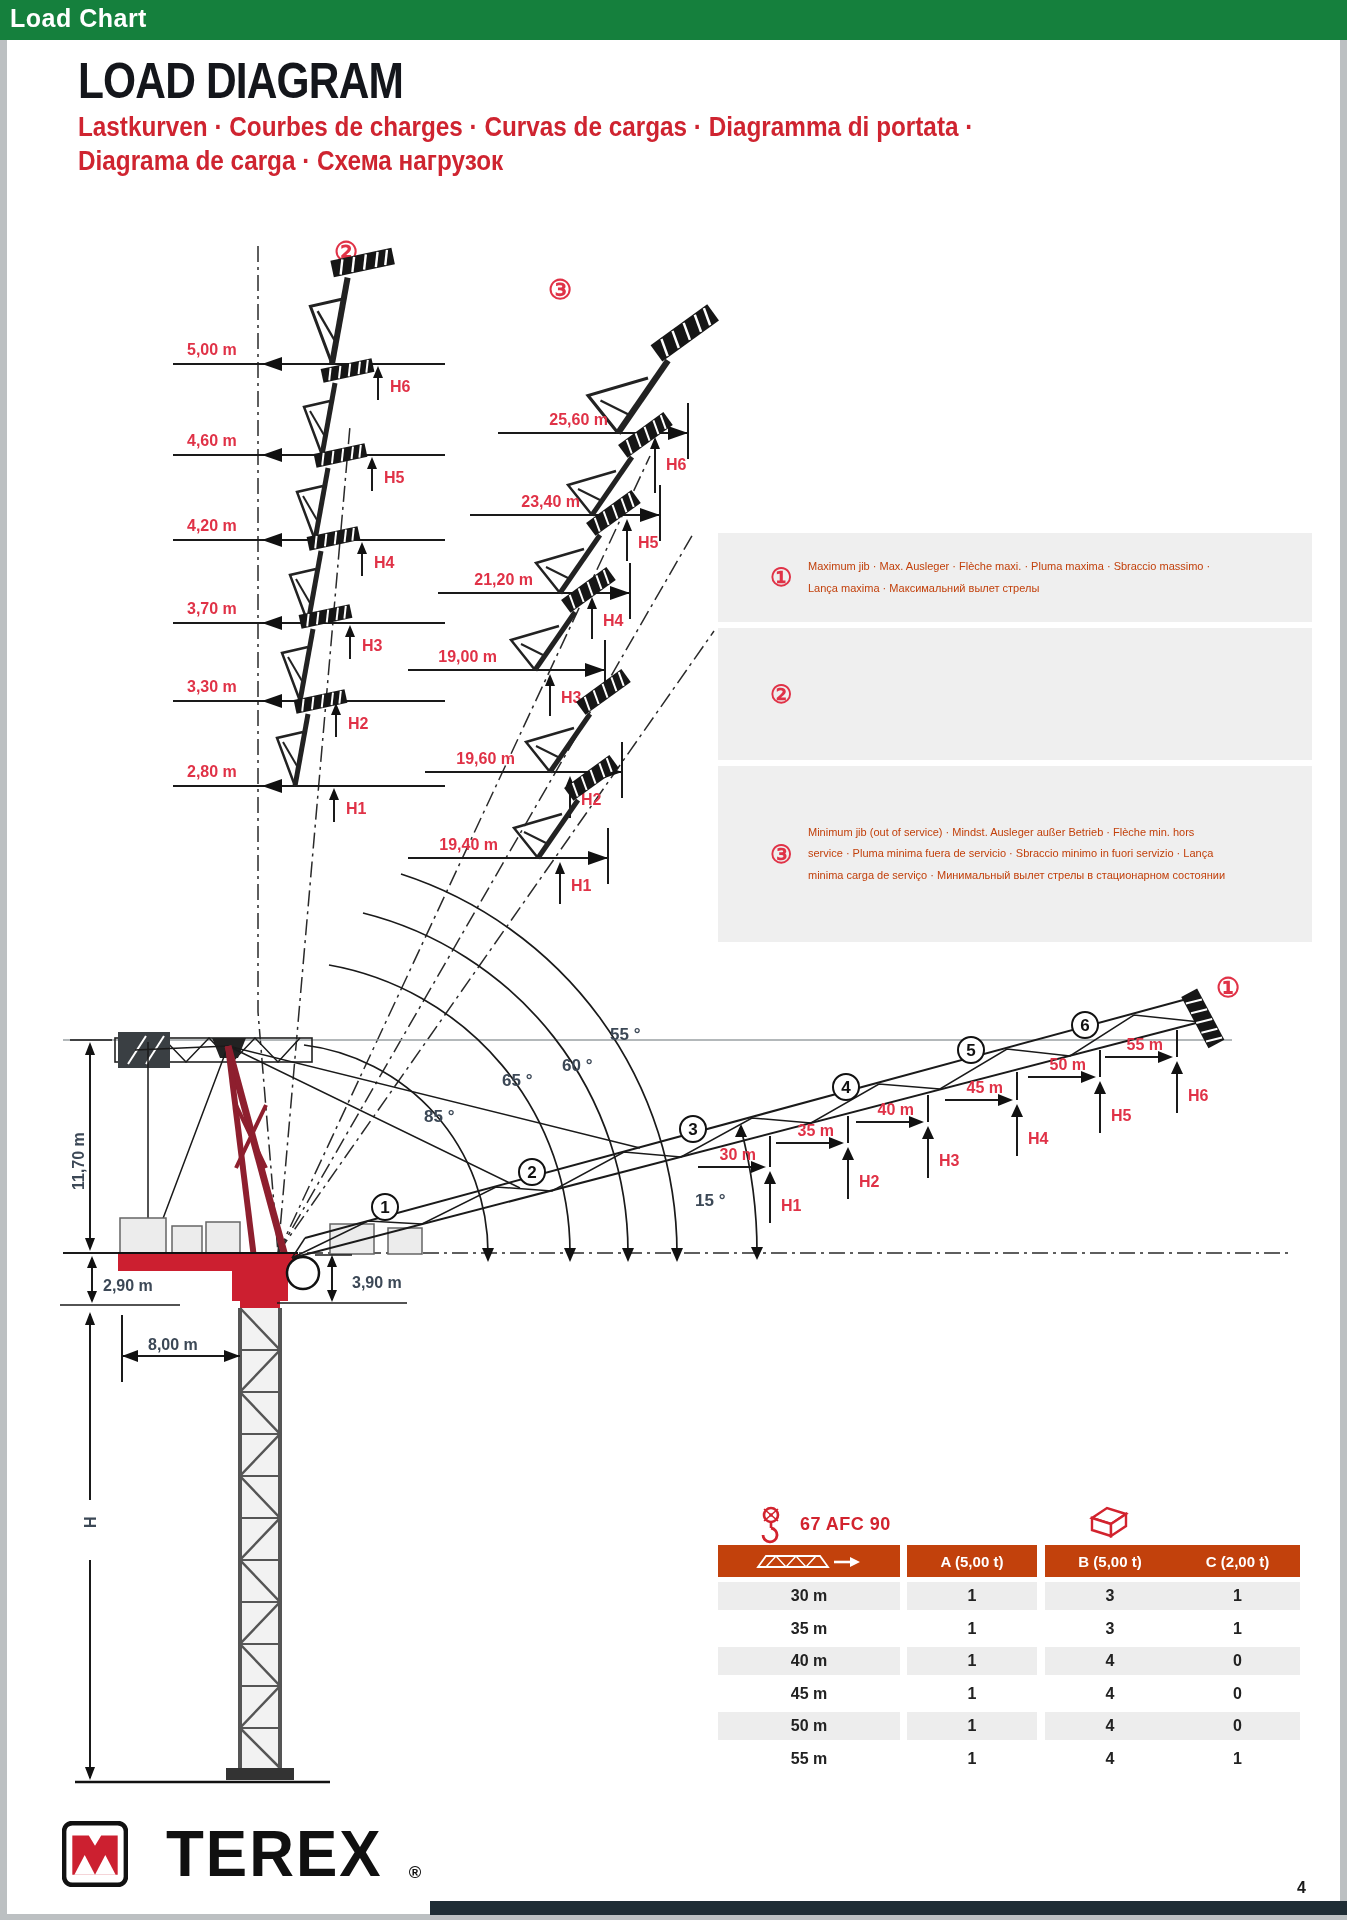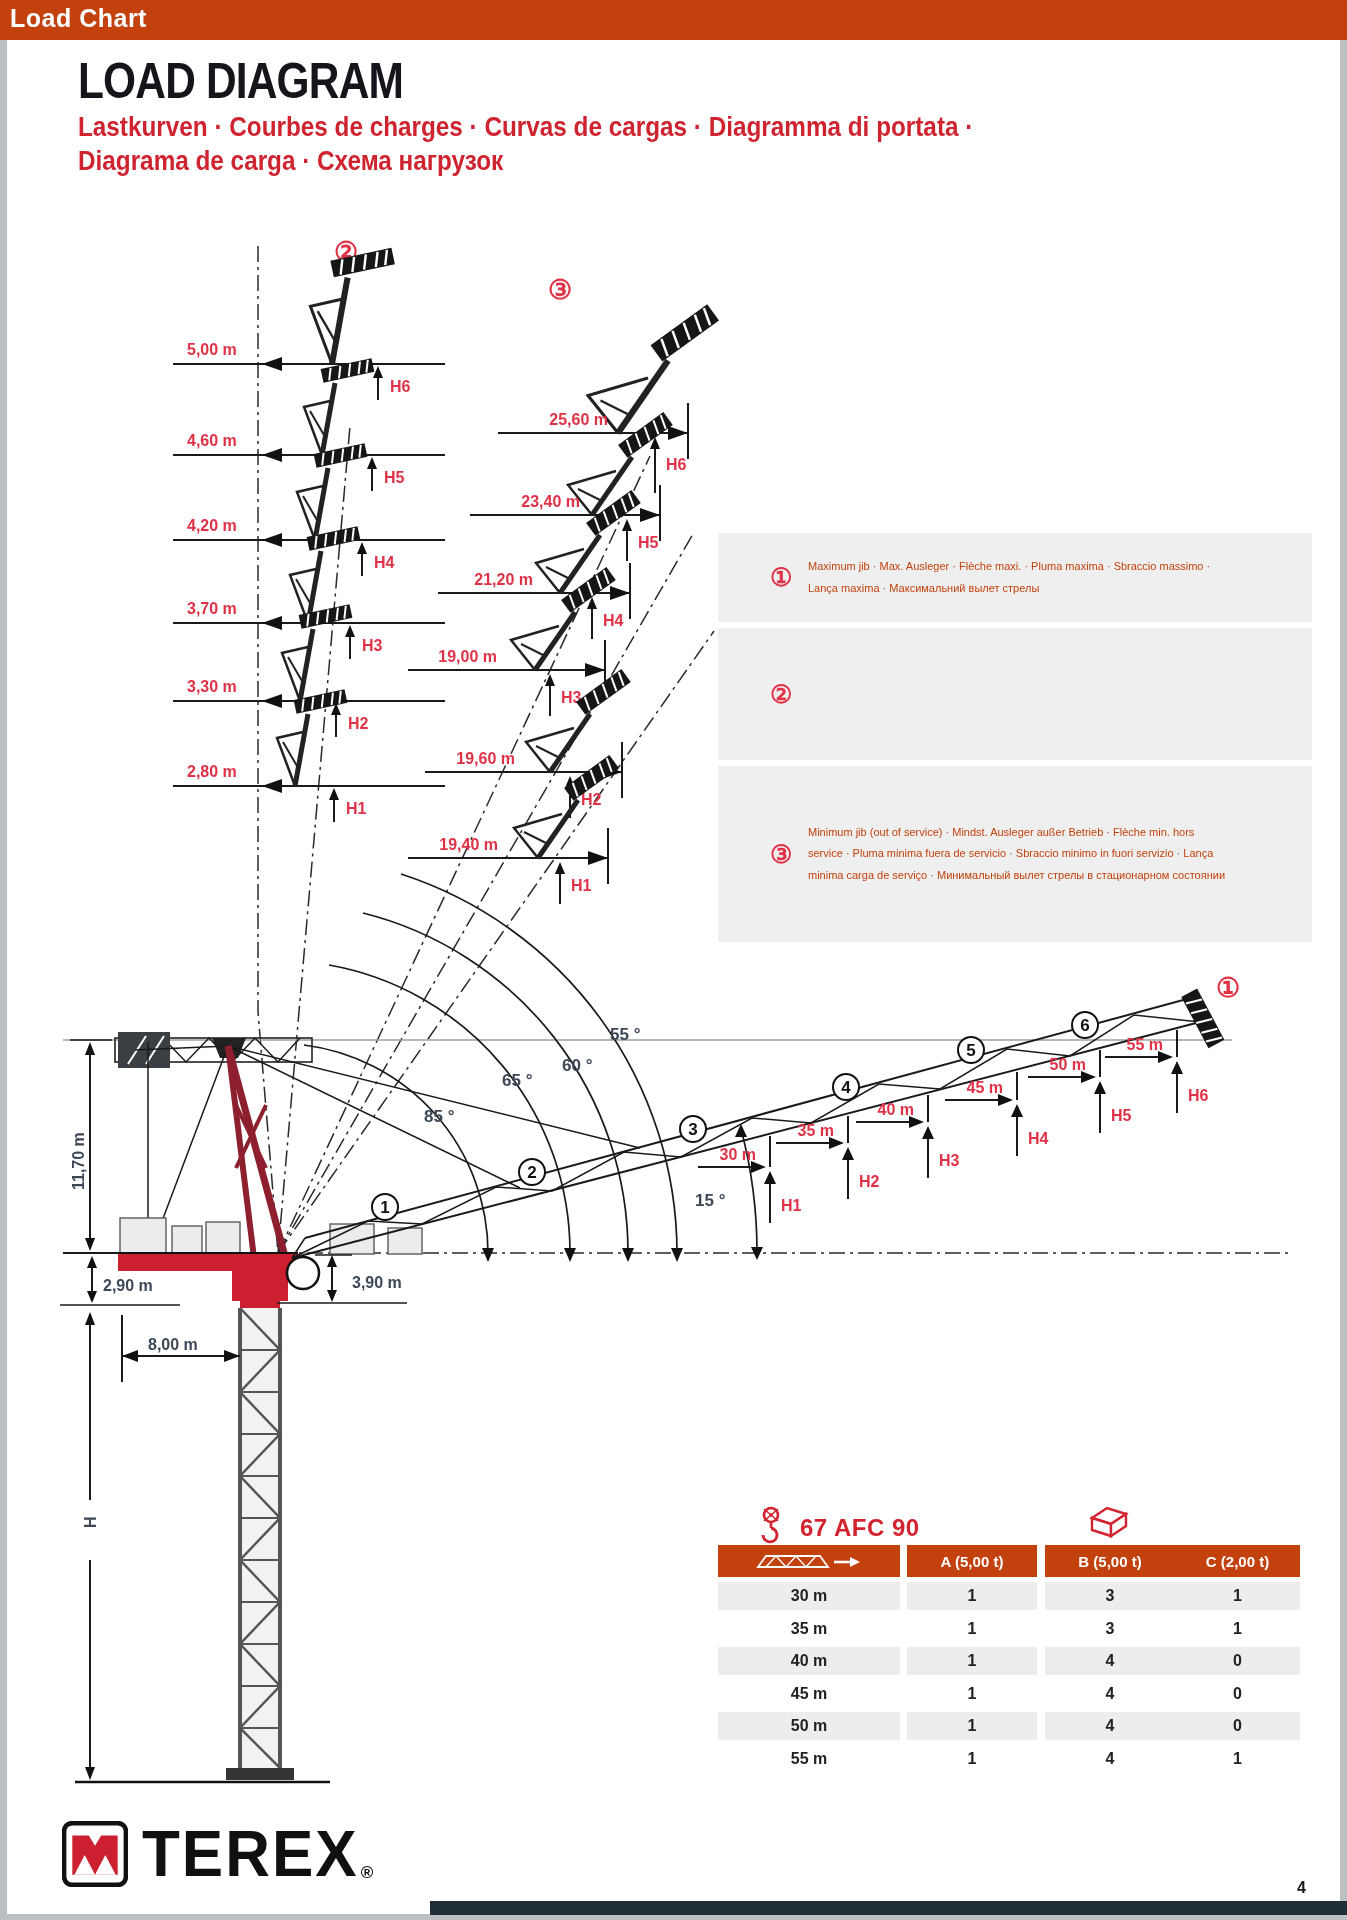--- a/index.html
+++ b/index.html
@@ -1,19 +1,19 @@
 <!DOCTYPE html>
 <html><head>
 <meta charset="utf-8">
 <style>
   html,body{margin:0;padding:0;background:#bcc0c2;}
   .page-wrap{position:relative;width:1347px;height:1920px;overflow:hidden;
     font-family:"Liberation Sans",sans-serif;background:#bcc0c2;}
   .paper{position:absolute;left:7px;top:0;width:1333px;height:1914px;background:#ffffff;}
-  .topbar{position:absolute;left:0;top:0;width:1347px;height:40px;background:#c2410c;z-index:5;}
+  .topbar{position:absolute;left:0;top:0;width:1347px;height:40px;background:#15803d;z-index:5;}
   .topbar span{position:absolute;left:10px;top:4px;color:#ffffff;font-size:25px;font-weight:bold;letter-spacing:.5px;}
   .title-main{position:absolute;left:78px;top:52px;font-size:50px;font-weight:bold;color:#14161b;
     letter-spacing:-1px;transform:scaleX(.85);transform-origin:left top;white-space:nowrap;z-index:4;}
   .subtitle{position:absolute;left:78px;top:110px;color:#cf2430;font-size:27px;font-weight:bold;
     line-height:34px;transform:scaleX(.9);transform-origin:left top;white-space:nowrap;z-index:4;}
   .diagram{position:absolute;left:0;top:0;z-index:2;}
   .diagram text{font-family:"Liberation Sans",sans-serif;}
   .ln{stroke:#1a1a1a;stroke-width:2;fill:none;}
   .ln15{stroke:#1a1a1a;stroke-width:1.5;fill:none;}
   .dash{stroke:#2a2a2a;stroke-width:1.5;fill:none;stroke-dasharray:16 5 3 5;}
@@ -23,34 +23,34 @@
   text.redlabe{fill:#e03247;font-size:16px;font-weight:bold;text-anchor:end;}
   text.dim{fill:#3c4856;font-size:16px;font-weight:bold;}
   text.ang{fill:#3c4856;font-size:17px;font-weight:bold;}
   text.mark{fill:#e03247;font-size:27px;font-weight:bold;text-anchor:middle;}
   text.sec{font-size:17px;font-weight:bold;fill:#111;text-anchor:middle;}
   .secc{fill:#fff;stroke:#111;stroke-width:2;}
   .legend-box{position:absolute;left:718px;width:594px;background:#efefef;display:flex;align-items:center;z-index:3;}
   .legend-num{position:absolute;left:52px;color:#e03247;font-size:25px;font-weight:bold;}
   .legend-text{margin-left:90px;width:424px;color:#c2410c;font-size:11px;line-height:21.5px;}
   .ltable{position:absolute;left:718px;top:1503px;width:600px;height:285px;z-index:3;}
-  .lt-model{position:absolute;left:82px;top:11px;color:#d2232e;font-size:24px;font-weight:bold;letter-spacing:.5px;}
+  .lt-model{position:absolute;left:82px;top:11px;color:#d2232e;font-size:18px;font-weight:bold;letter-spacing:.5px;}
   .hook-ic{position:absolute;left:36px;top:2px;}
   .brick-ic{position:absolute;left:366px;top:0px;}
   .trows{position:absolute;left:0;top:42px;width:600px;}
   .trow{display:flex;height:28px;margin-bottom:4.5px;}
   .trow.hd{height:32px;margin-bottom:5px;}
   .tc{display:flex;align-items:center;justify-content:center;font-size:16px;font-weight:bold;color:#222;}
   .tc.c0{width:182px;margin-right:7px;}
   .tc.c1{width:130px;margin-right:8px;}
   .tc.c2{width:130px;}
   .tc.c3{width:125px;}
   .trow.hd .tc{background:#c2410c;color:#fff;font-size:15px;}
   .trow.stripe .tc{background:#ededed;}
-  .logo{position:absolute;left:62px;top:1818px;display:flex;align-items:center;z-index:3;}
+  .logo{position:absolute;left:62px;top:1818px;display:flex;align-items:center;z-index:3;gap:24px;}
   .logo-word{font-size:62px;font-weight:bold;color:#101010;letter-spacing:2px;margin-left:14px;
     transform:scaleY(1.05);white-space:nowrap;}
   .logo-reg{font-size:17px;font-weight:bold;color:#101010;align-self:flex-end;margin:0 0 6px 2px;}
   .pagenum{position:absolute;left:1297px;top:1879px;font-size:16px;font-weight:bold;color:#1a1a1a;z-index:6;}
   .bottombar{position:absolute;left:430px;top:1901px;width:917px;height:14px;background:#1f2d35;z-index:6;}
 </style>
 </head>
 <body>
 
 <div class="page-wrap">

